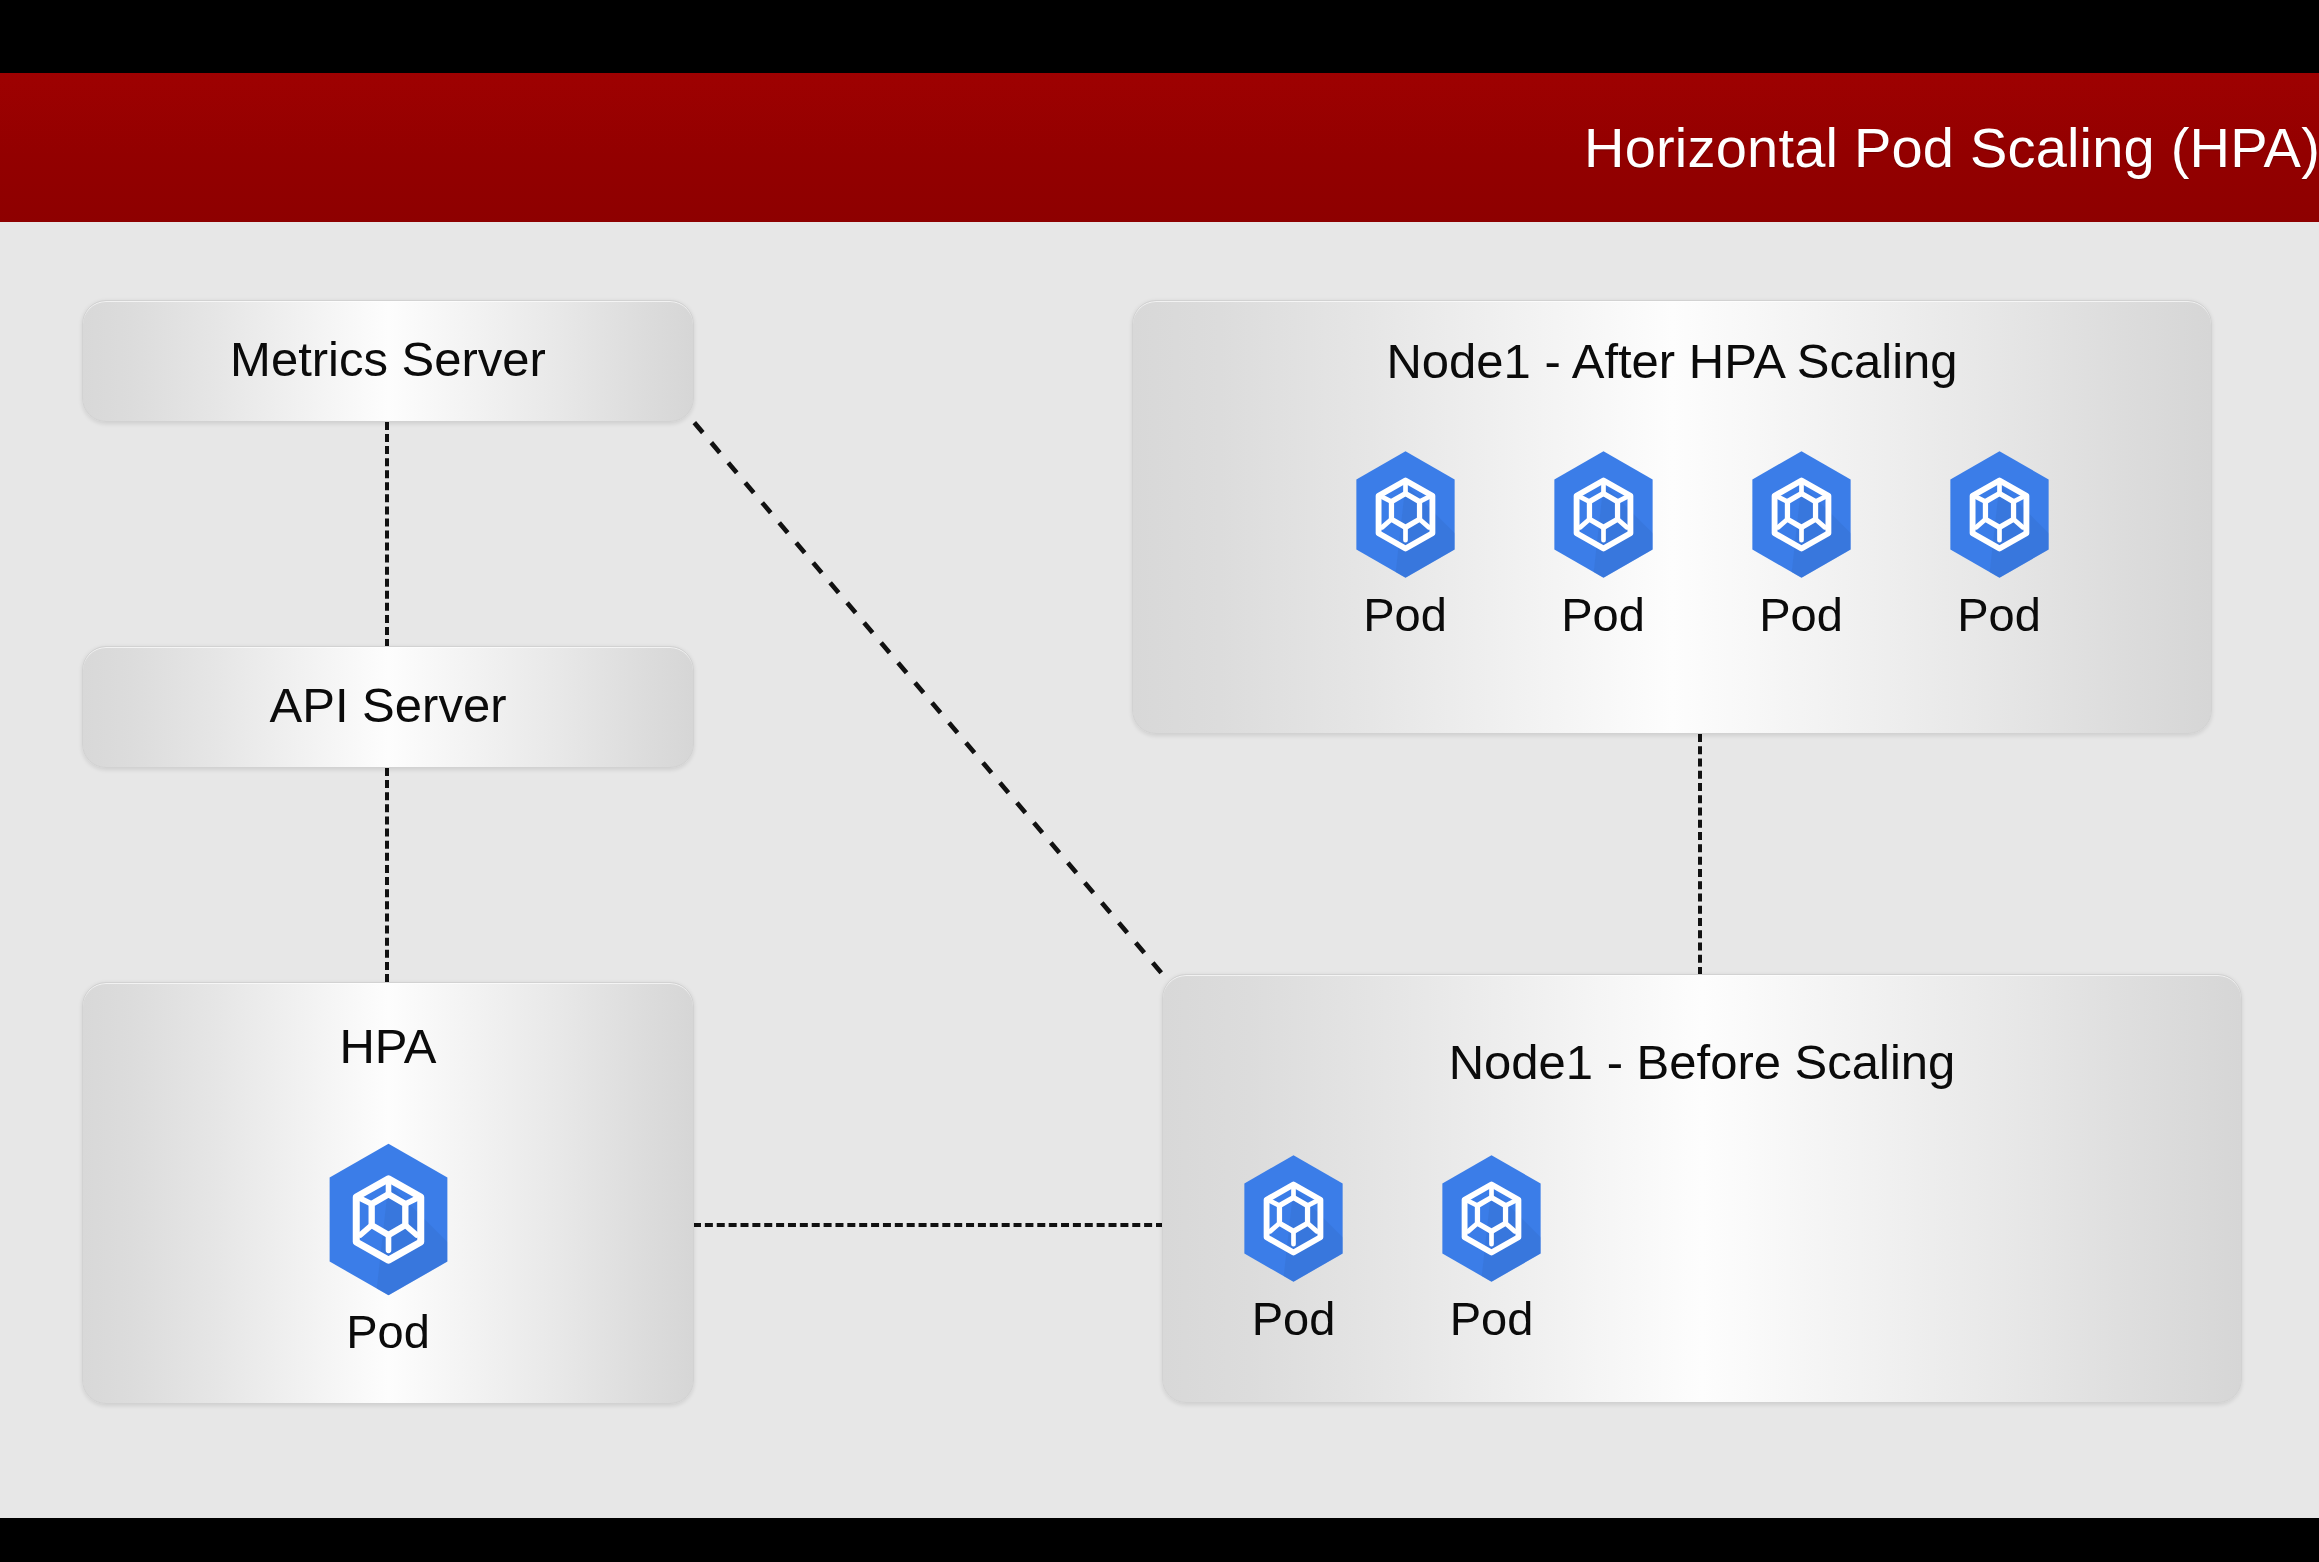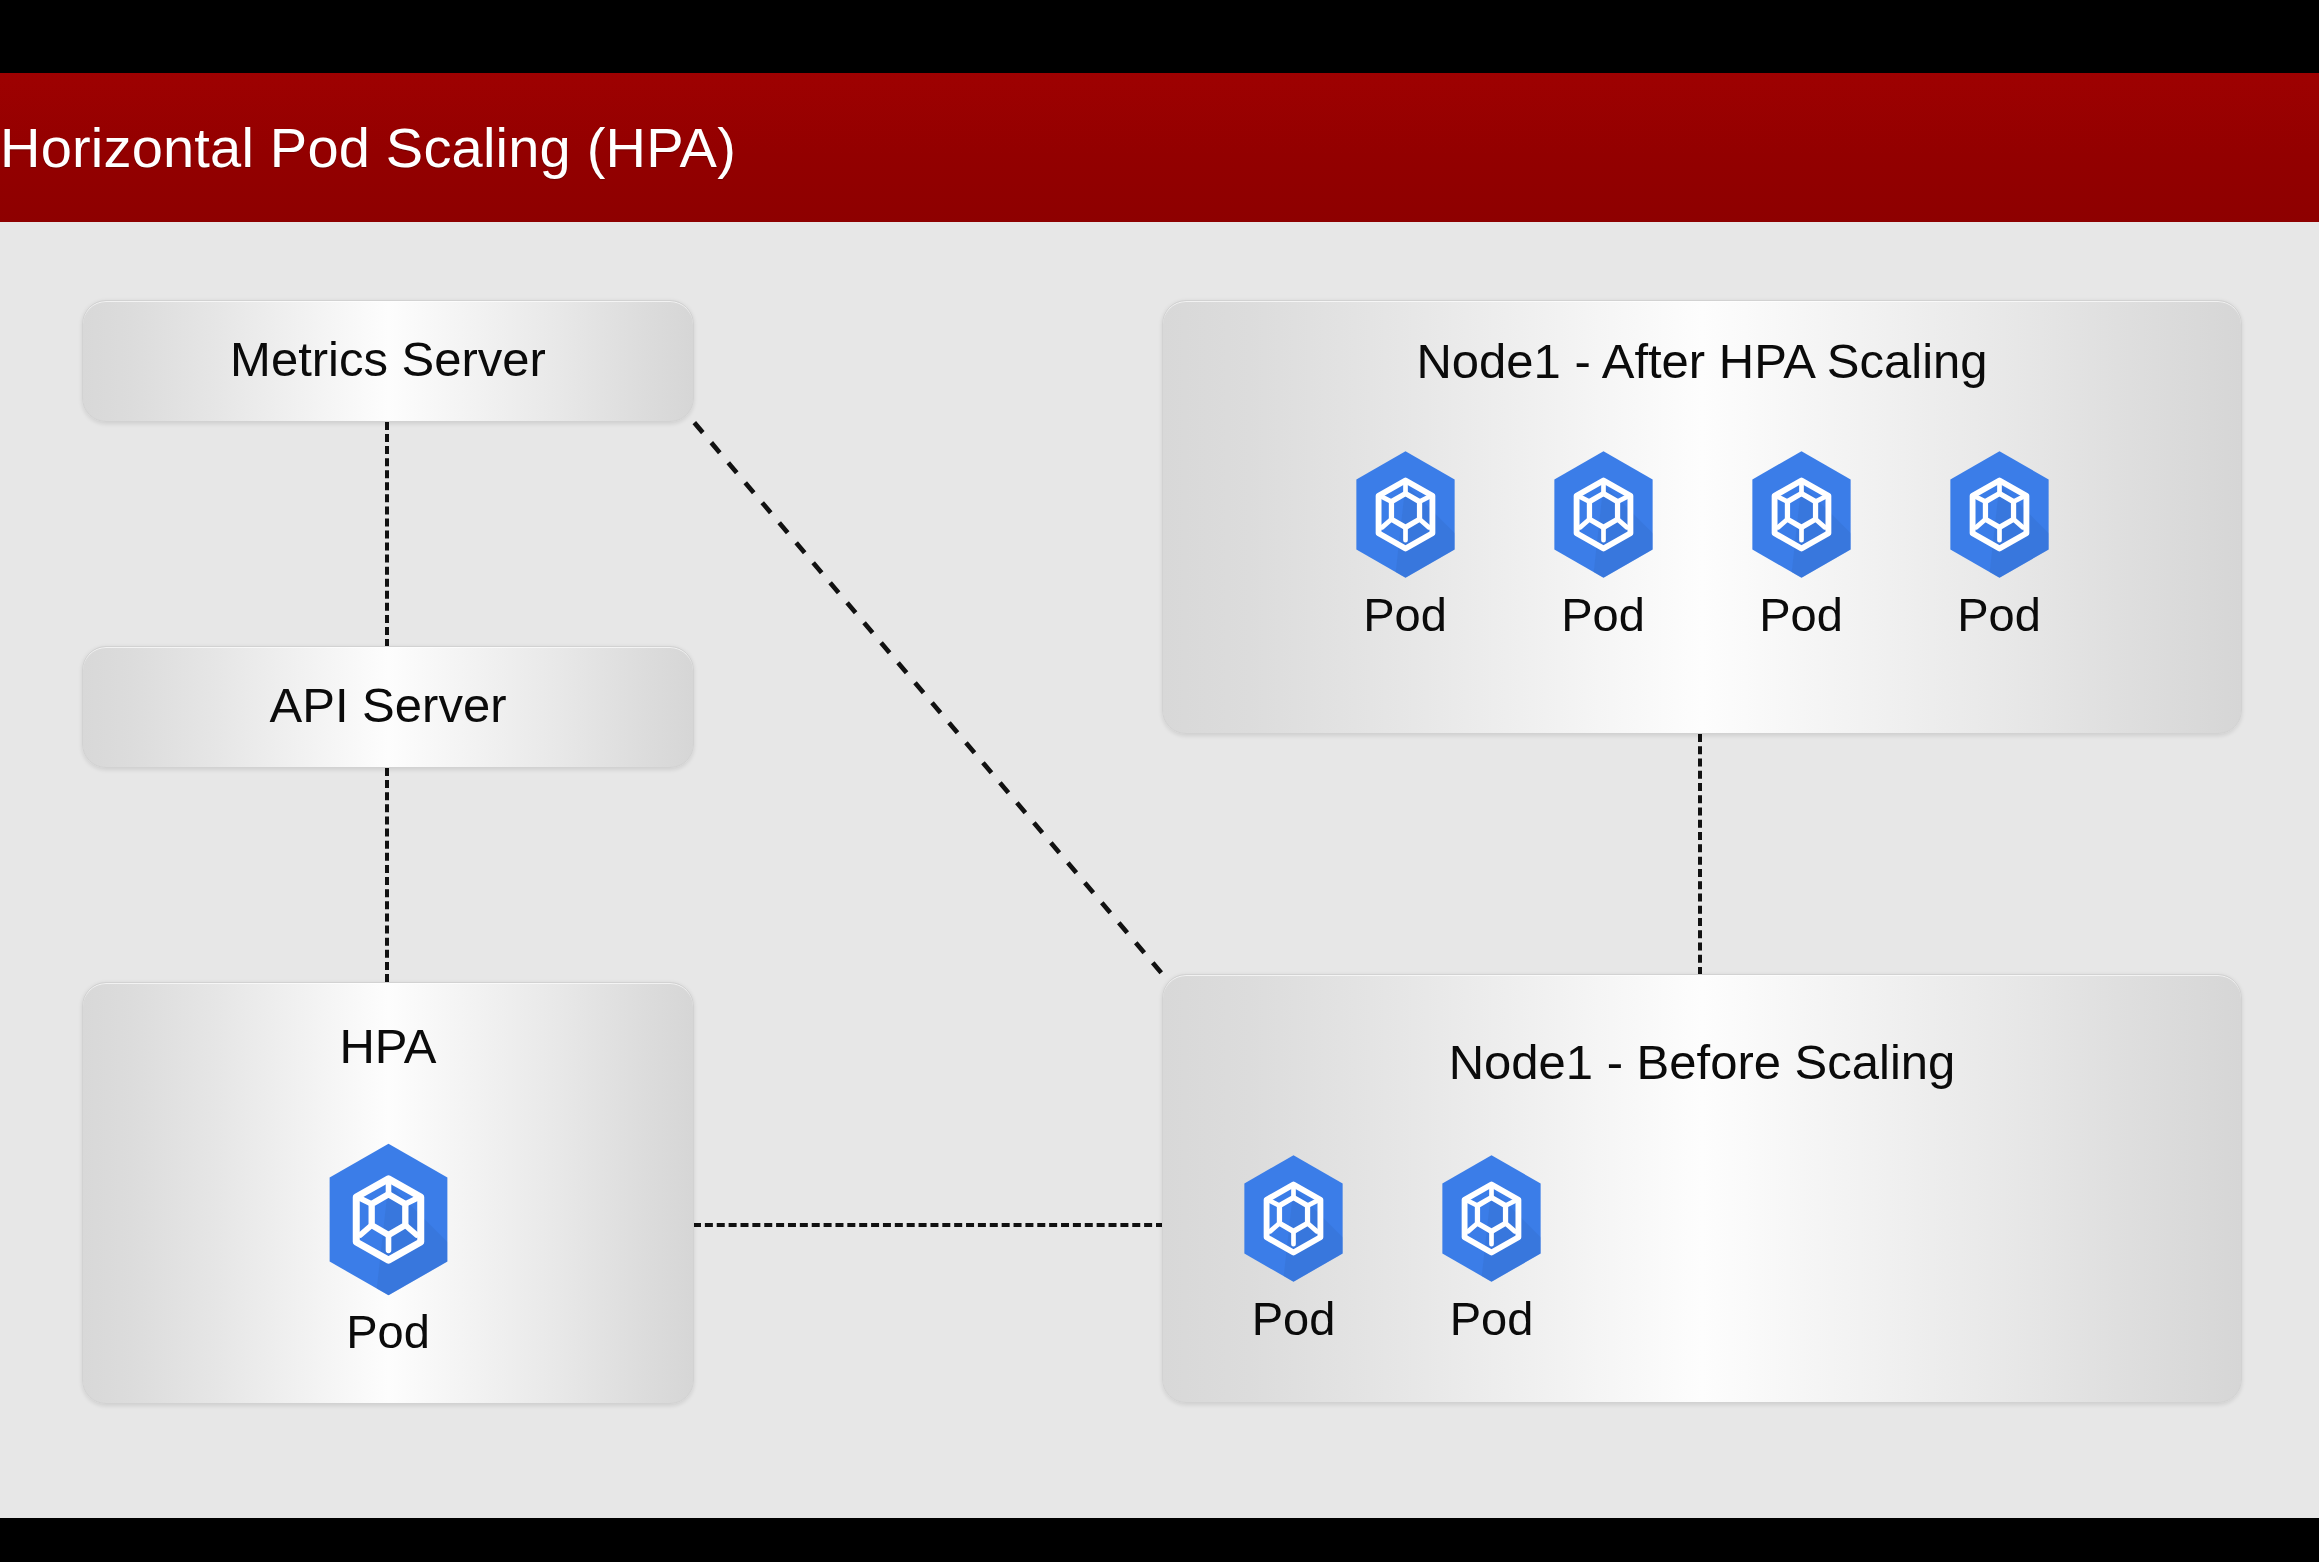--- a/index.html
+++ b/index.html
@@ -22,21 +22,22 @@
   
   .title-band {
     position: absolute;
     left: 0;
     top: 73px;
     width: 2320px;
     height: 149px;
     background: linear-gradient(180deg, #9E0101 0%, #930000 55%, #8E0000 100%);
     display: flex;
     align-items: center;
-    justify-content: flex-start;
+    justify-content: flex-end;
+    padding-left: 40px;
   }
   .title-text {
     color: #FFFFFF;
     font-size: 56px;
     font-weight: 400;
     letter-spacing: 0.2px;
     line-height: 1;
     white-space: nowrap;
     text-shadow: 0 0.9px 0.9px rgba(0,0,0,0.25);
   }
@@ -79,21 +80,21 @@
     font-size: 49px;
     font-weight: 400;
     line-height: 1;
     white-space: nowrap;
   }
 
   
   .box-metrics { left: 82px;  top: 300px;  width: 612px;  height: 122px; }
   .box-api     { left: 82px;  top: 646px;  width: 612px;  height: 122px; }
   .box-hpa     { left: 82px;  top: 982px; width: 612px;  height: 422px; }
-  .box-after   { left: 1162px;top: 300px;  width: 1080px; height: 434px; }
+  .box-after   { left: 1132px;top: 300px;  width: 1080px; height: 434px; }
   .box-before  { left: 1162px;top: 974px; width: 1080px; height: 429px; }
 
   .box-metrics .card-label { top: 34px; }
   .box-api     .card-label { top: 34px; }
   .box-hpa     .card-label { top: 39px; }
   .box-after   .card-label { top: 36px; }
   .box-before  .card-label { top: 39px; margin-top: 24px; }
 
   
   .pod-row {

